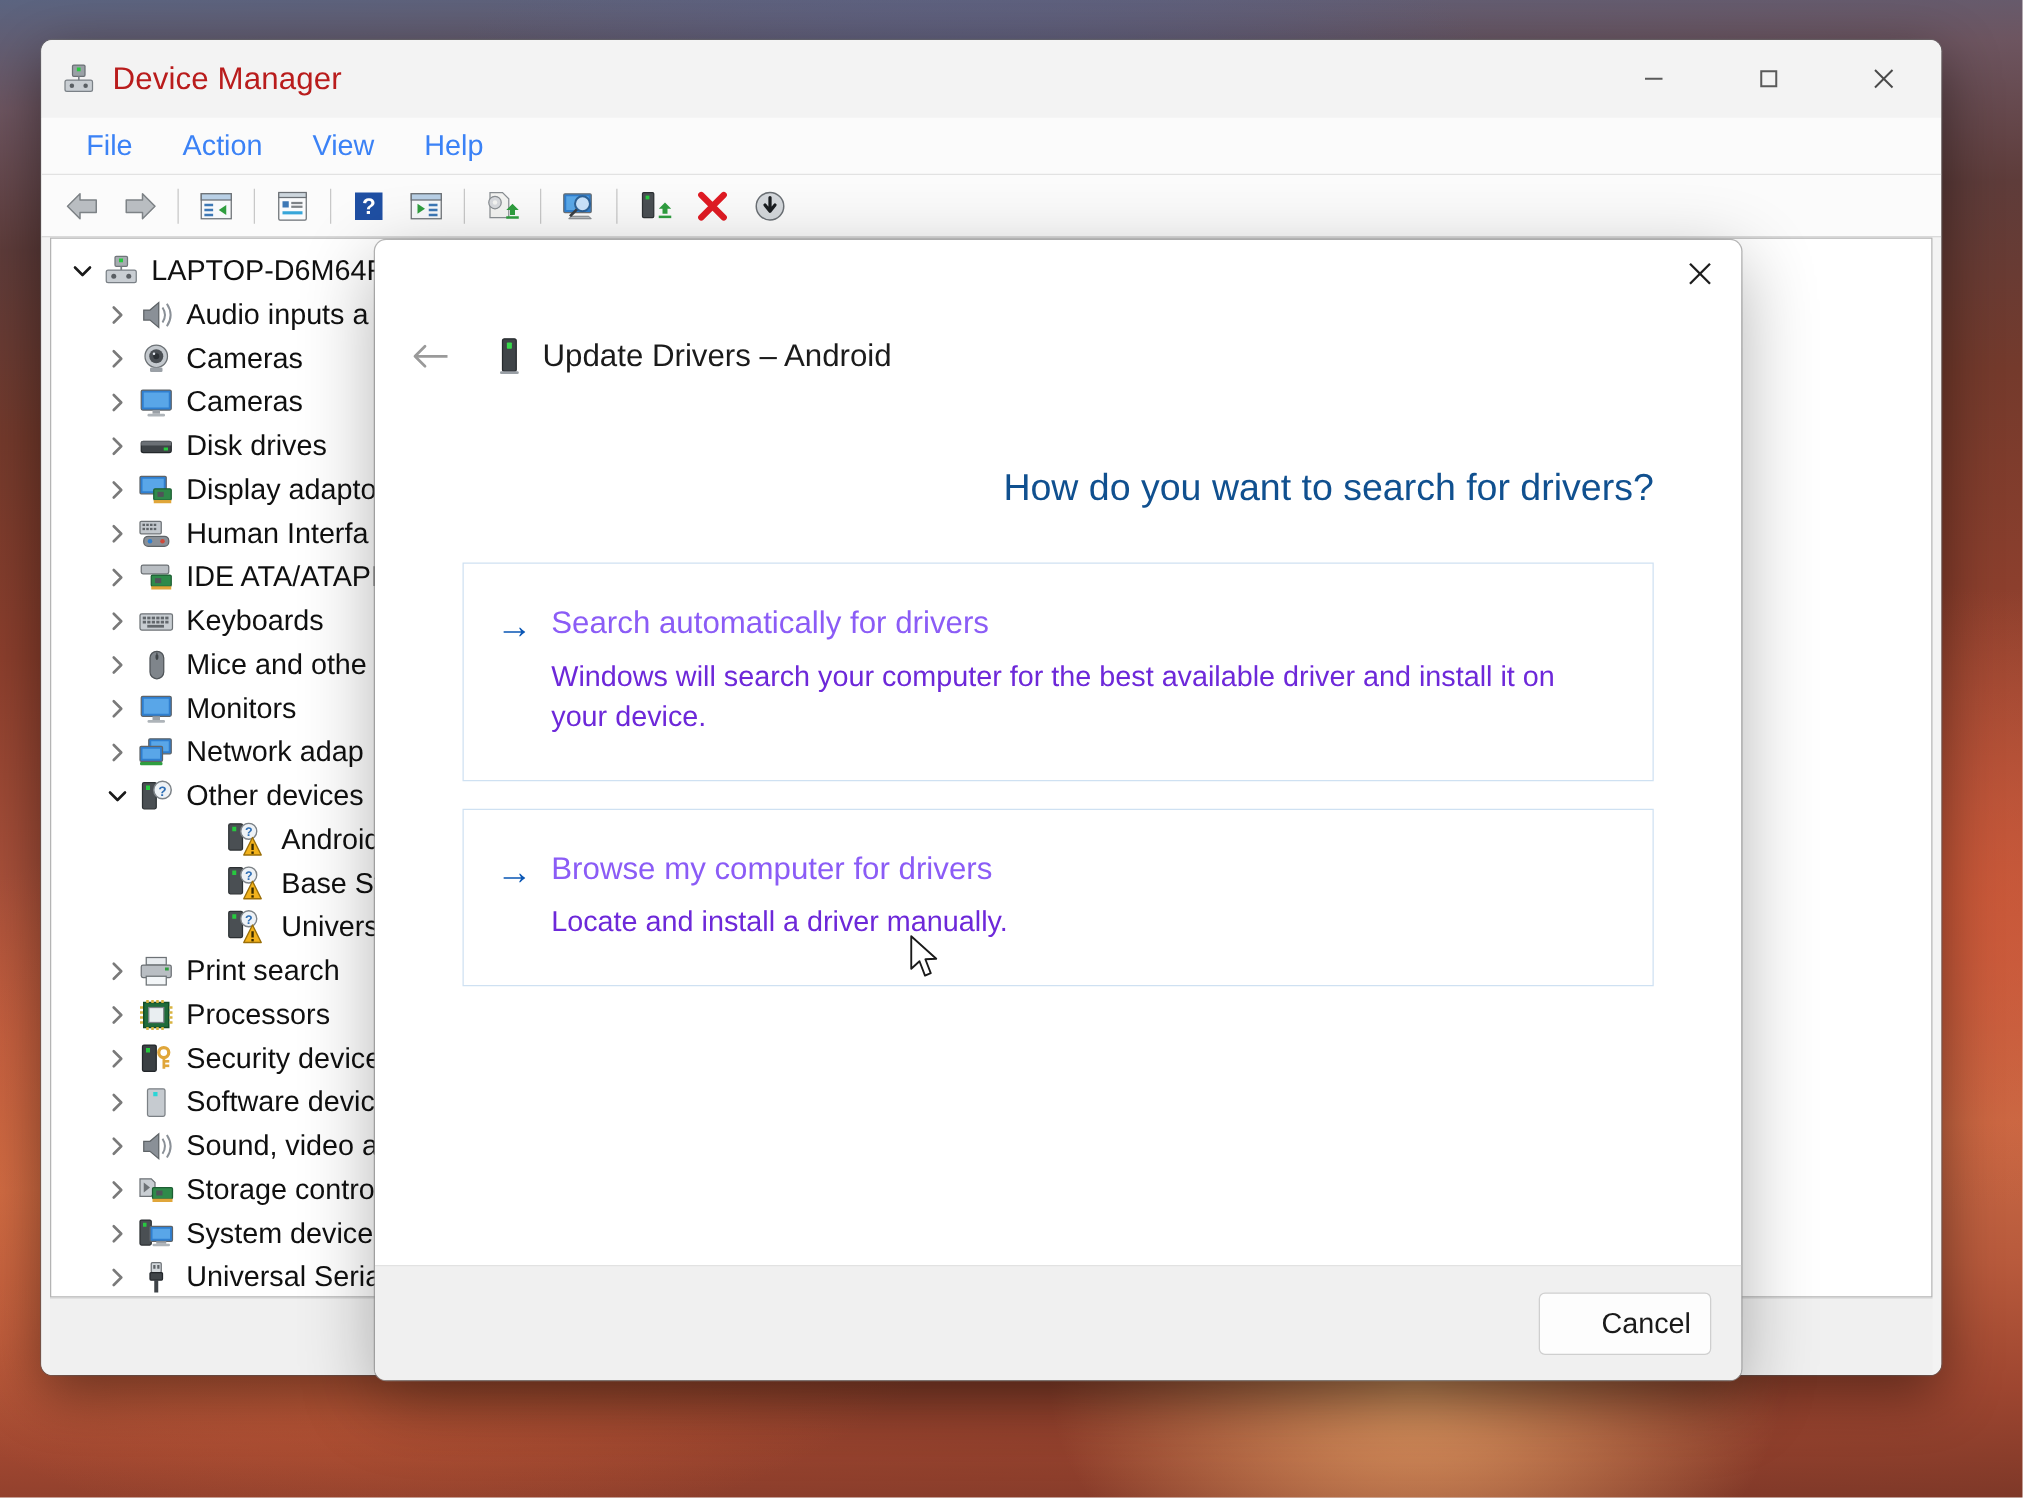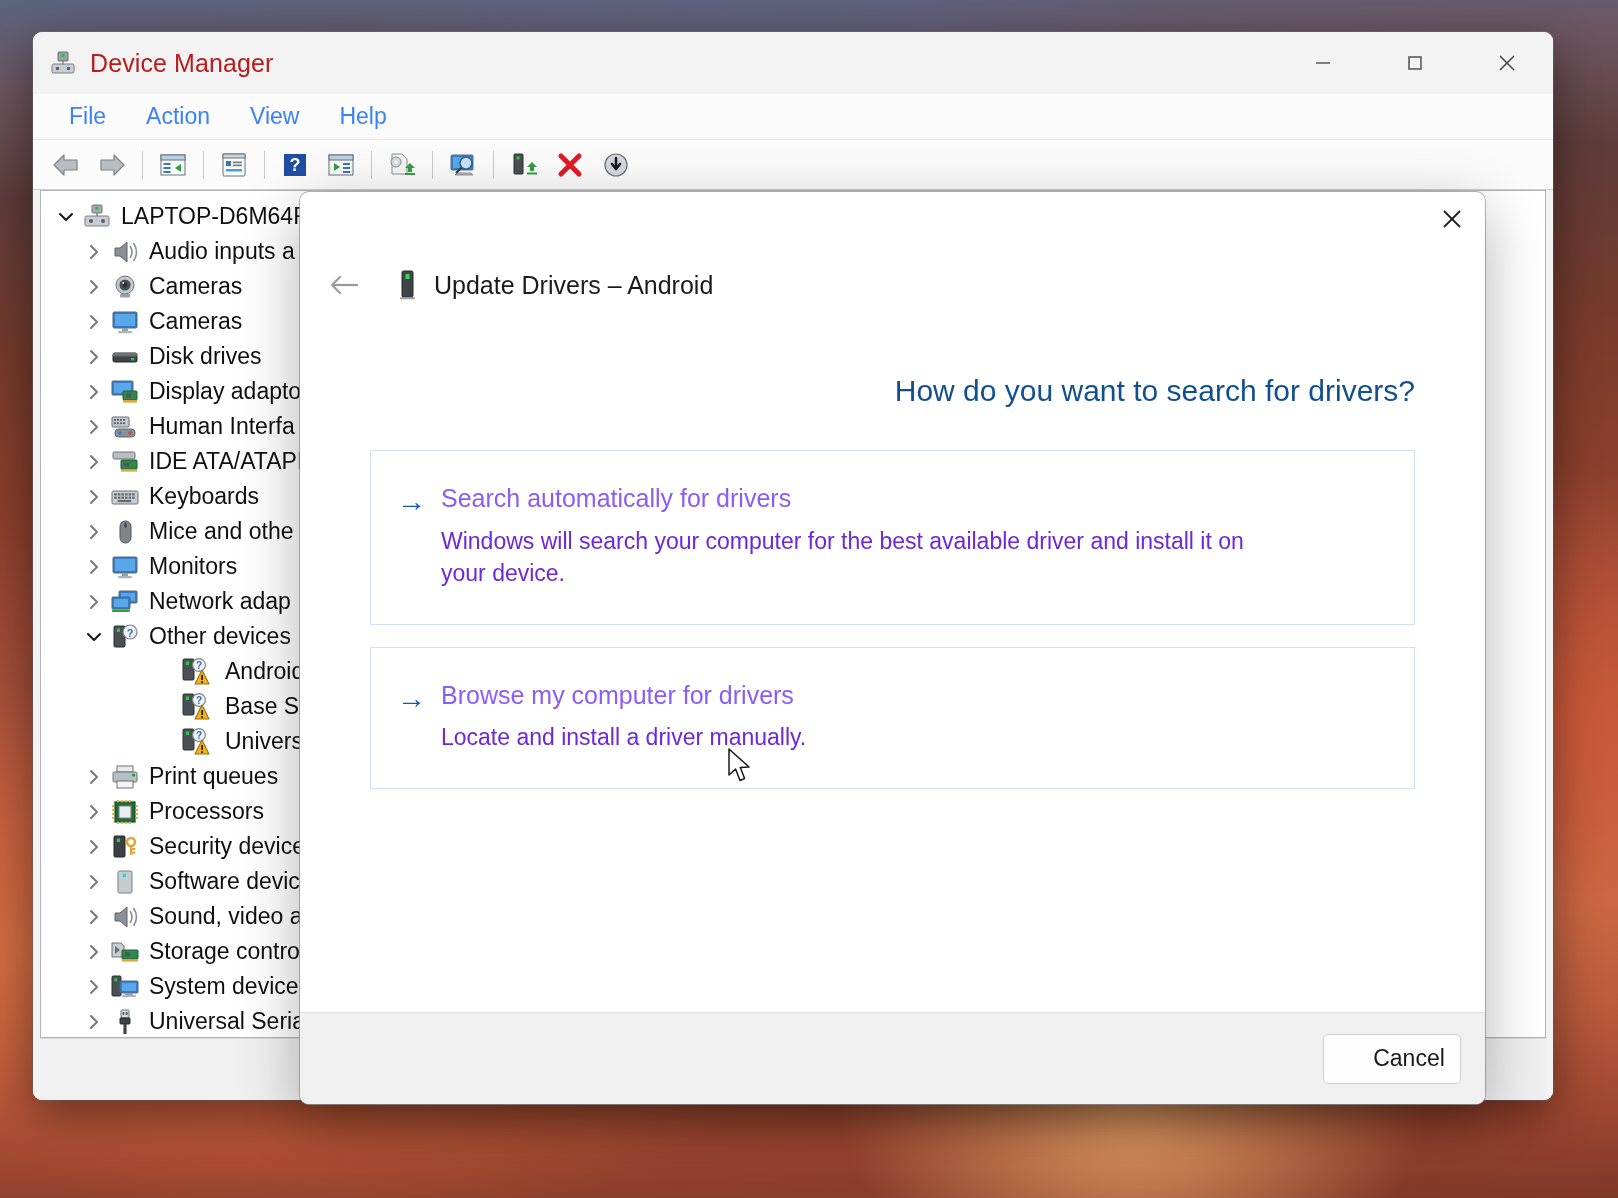--- a/index.html
+++ b/index.html
@@ -120,21 +120,21 @@
   .nicon svg { display:block; }
   .nlabel { font-size: 23px; color: #101010; }
   .node.lvl0 { padding-left: 10px; }
   .node.lvl1 { padding-left: 38px; }
   .node.lvl2 { padding-left: 110px; }
   .node.lvl2 .nicon { width: 36px; flex: 0 0 36px; }
 
   
   #dialog {
     position: absolute; left: 300px; top: 192px;
-    width: 1185px; height: 912px;
+    width: 1093px; height: 912px;
     background: #ffffff;
     border-radius: 9px;
     box-shadow: 0 18px 60px rgba(0,0,0,0.30), 0 0 0 1px rgba(170,170,170,0.8);
     display: flex; flex-direction: column;
     overflow: hidden;
   }
   .dlg-topbar {
     position: relative;
     flex: 0 0 58px; height: 58px;
     display: flex; justify-content: flex-end; align-items: flex-start;
@@ -634,21 +634,21 @@
               </svg>
             </span>
             <span class="nicon">
               <svg width="28" height="26" viewBox="0 0 28 26">
         <rect x="6" y="2" width="16" height="6" fill="#e8ecef" stroke="#6d7276"></rect>
         <rect x="2" y="8" width="24" height="10" rx="1.4" fill="#b9bec3" stroke="#6d7276"></rect>
         <rect x="21" y="10" width="3" height="2.4" fill="#2f9e3f"></rect>
         <rect x="6" y="17" width="16" height="7" fill="#f3f6f8" stroke="#6d7276"></rect>
               </svg>
             </span>
-            <span class="nlabel">Print queues</span>
+            <span class="nlabel">Print search</span>
           </div>
           <div class="node lvl1">
             <span class="chev">
               <svg width="20" height="20" viewBox="0 0 20 20">
                 <path d="M7 4 L13 10 L7 16" fill="none" stroke="#7a7a7a" stroke-width="2.1" stroke-linecap="round" stroke-linejoin="round"></path>
               </svg>
             </span>
             <span class="nicon">
               <svg width="28" height="26" viewBox="0 0 28 26">
         <rect x="4" y="3" width="20" height="20" fill="#1f6b3a" stroke="#124a26" stroke-width="1.2"></rect>

